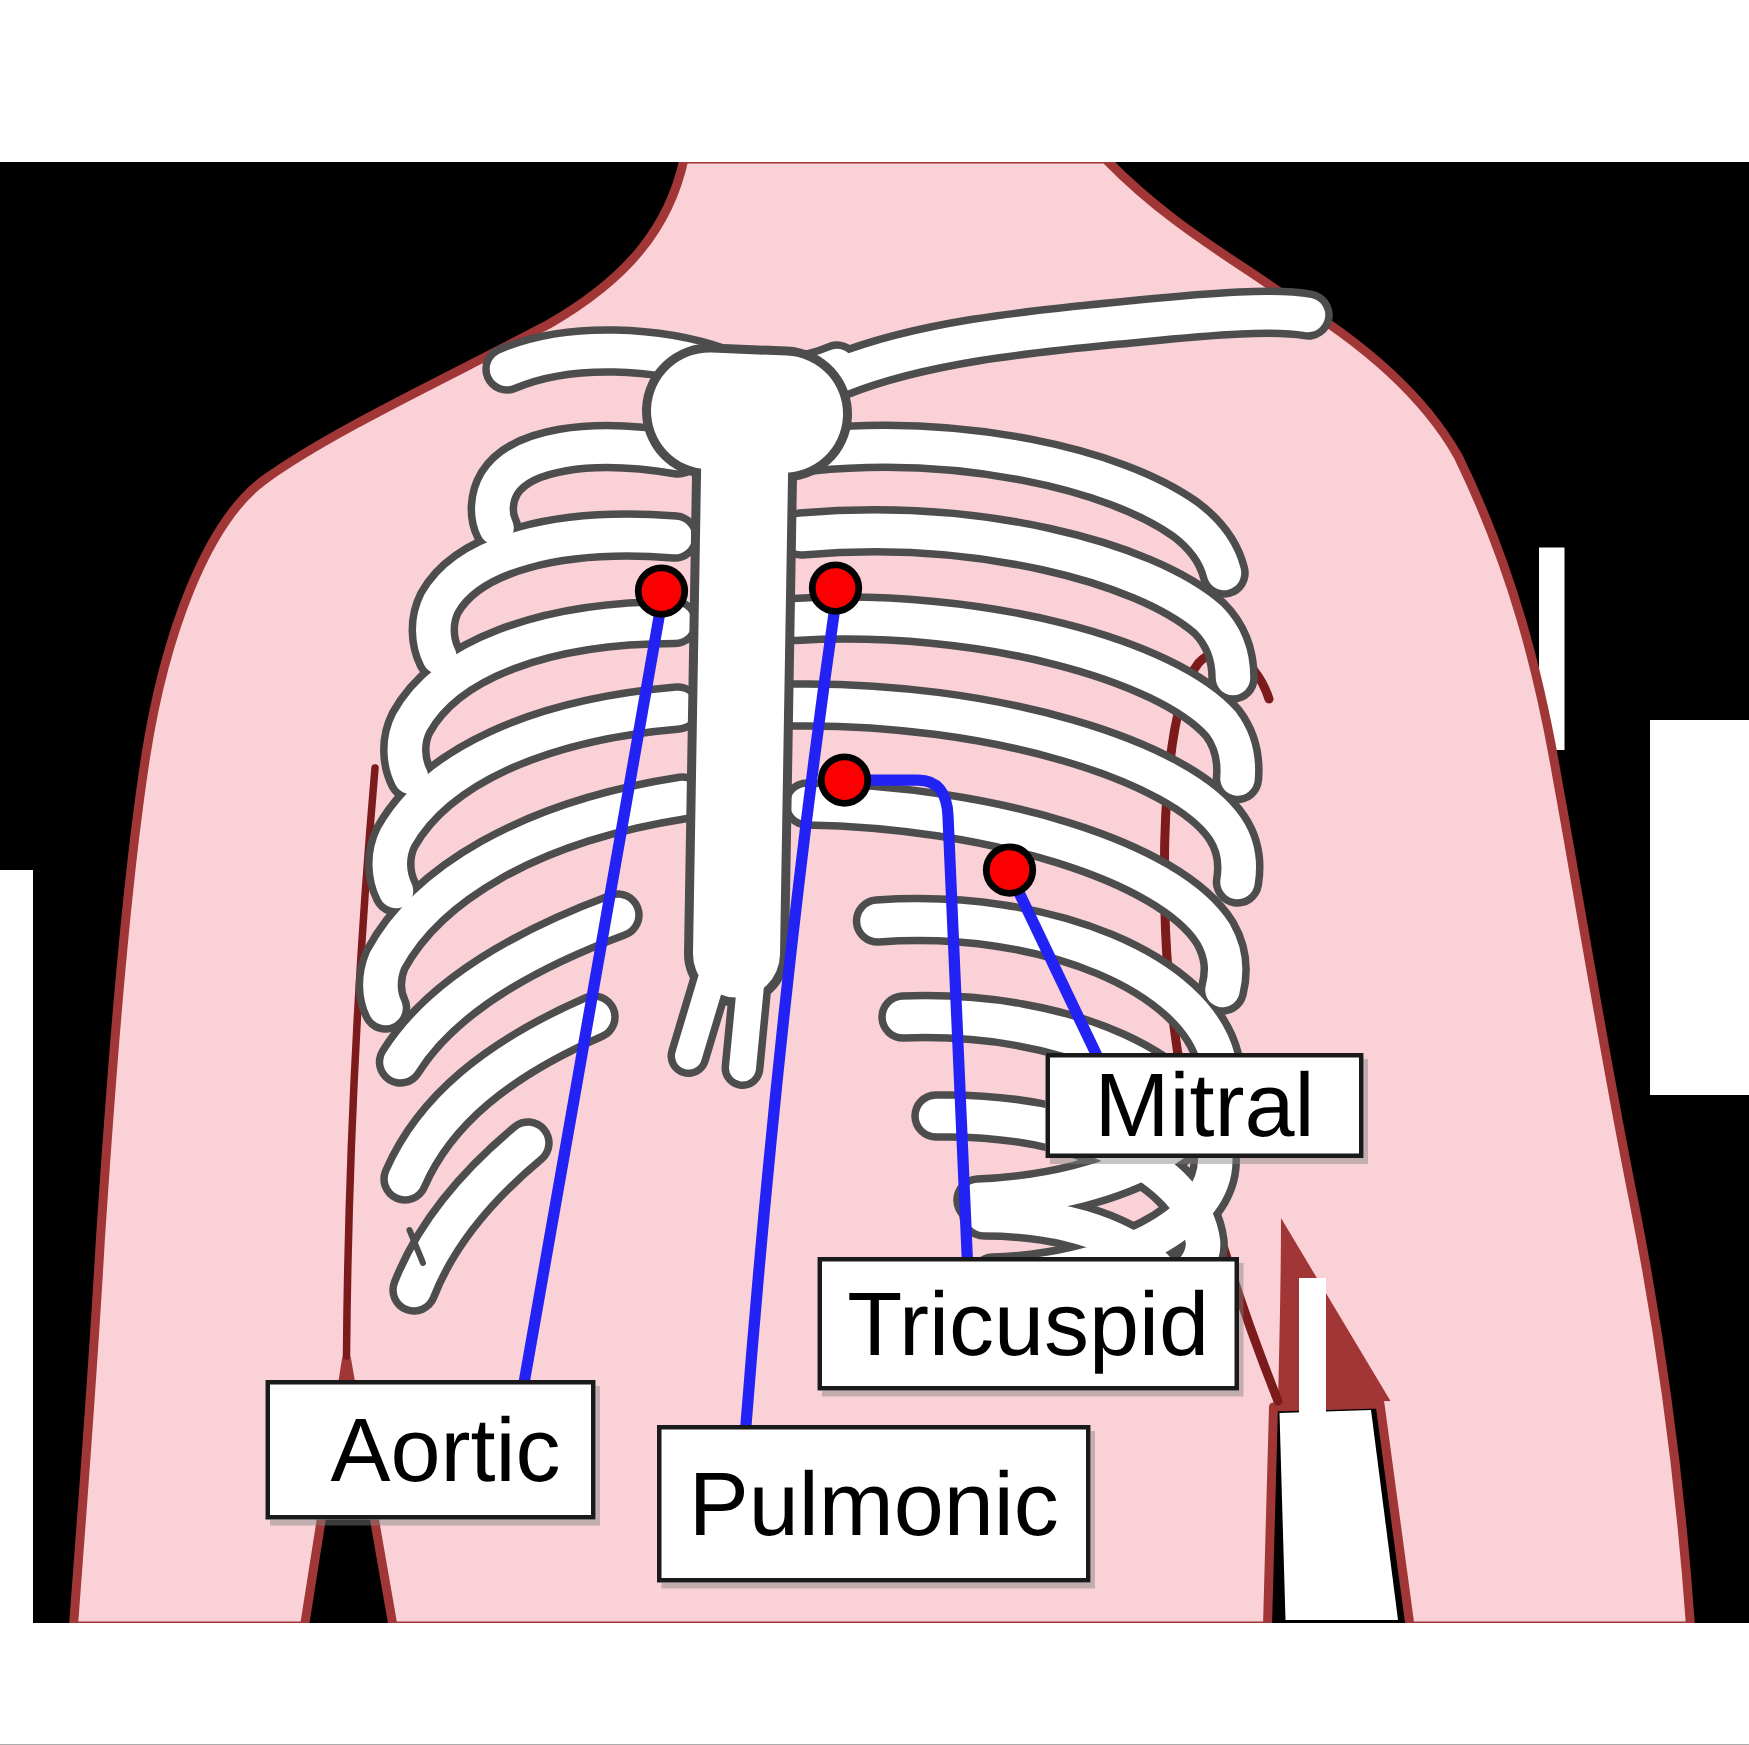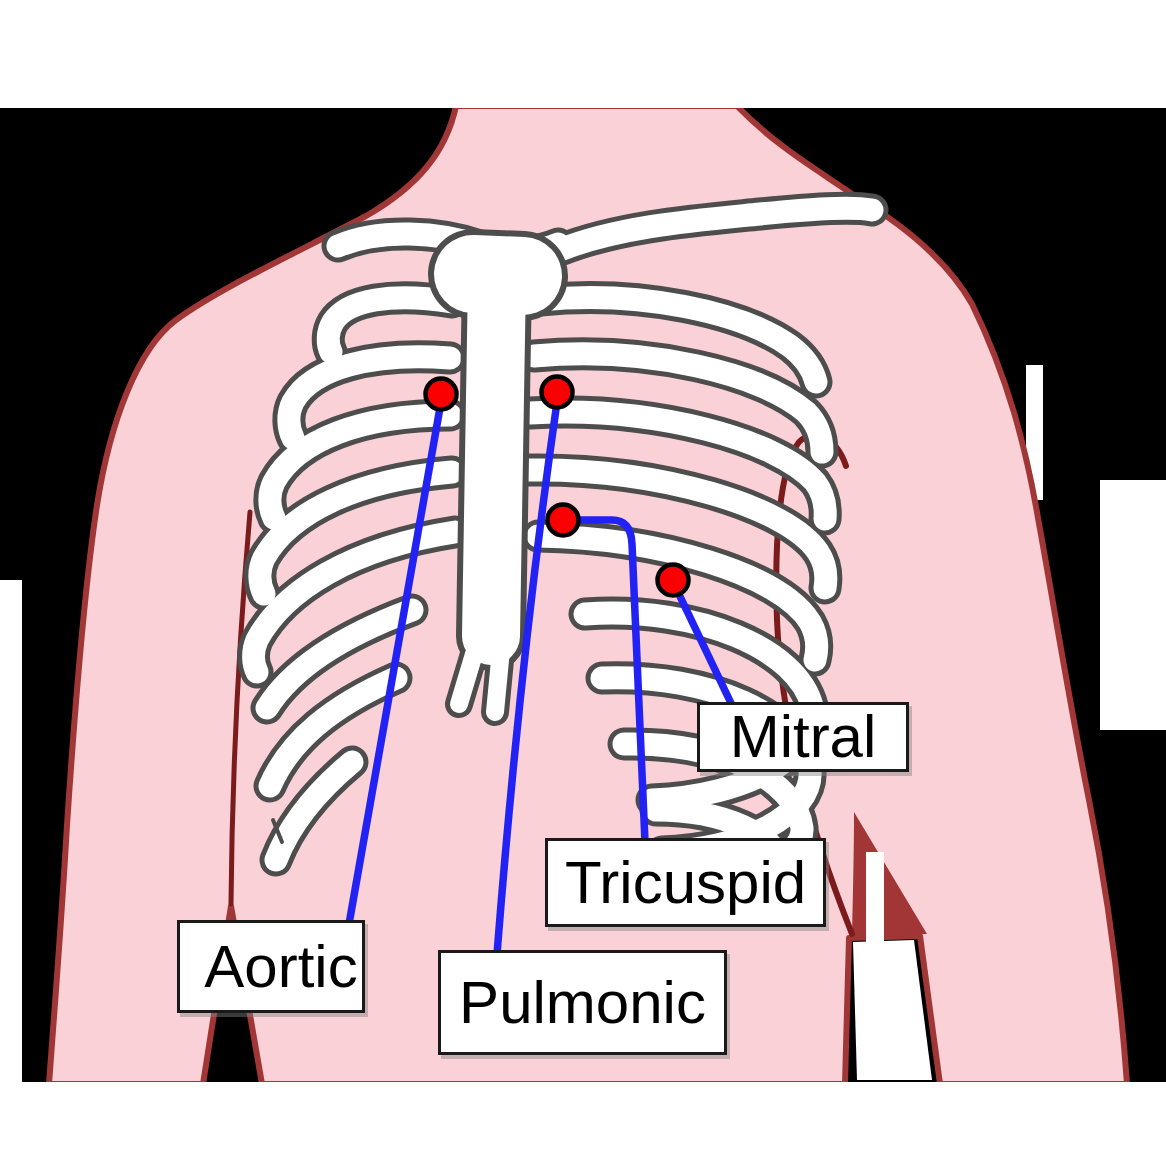--- a/index.html
+++ b/index.html
@@ -45,21 +45,21 @@
   .tick{stroke:var(--bone-outline);stroke-width:4;stroke-linecap:round;}
   .vlabel{
     position:absolute;box-sizing:border-box;
     background:var(--label-bg);
     border:3px solid var(--label-border);
     color:var(--label-text);
     display:flex;align-items:center;justify-content:center;
     font-size:60px;line-height:1;white-space:nowrap;
     box-shadow:3px 4px 0 rgba(128,128,128,0.45);
   }
-  #lab-aortic   {left:177px;top:920px;width:188px;height:93px;padding-left:20px;}
+  #lab-aortic   {left:177px;top:920px;width:220px;height:93px;padding-left:20px;}
   #lab-pulmonic {left:438px;top:950px;width:289px;height:105px;}
   #lab-tricuspid{left:545px;top:838px;width:281px;height:89px;}
   #lab-mitral   {left:697px;top:702px;width:212px;height:70px;}
 </style>
 </head>
 <body>
 
 <div id="stage" style="--background: #000000; --canvas-margin: #ffffff; --skin: #f9d1d6; --body-outline: #a03636; --body-crease: #7c1b1b; --armpit-shadow: #a23535; --bone-fill: #ffffff; --bone-outline: #4d4d4d; --marker-red: #fb0000; --marker-ring: #000000; --pointer-blue: #2222f5; --label-bg: #ffffff; --label-border: #1a1a1a; --label-text: #000000;">
   <svg width="1166" height="1163" viewBox="0 0 1166 1163">
     <defs>

